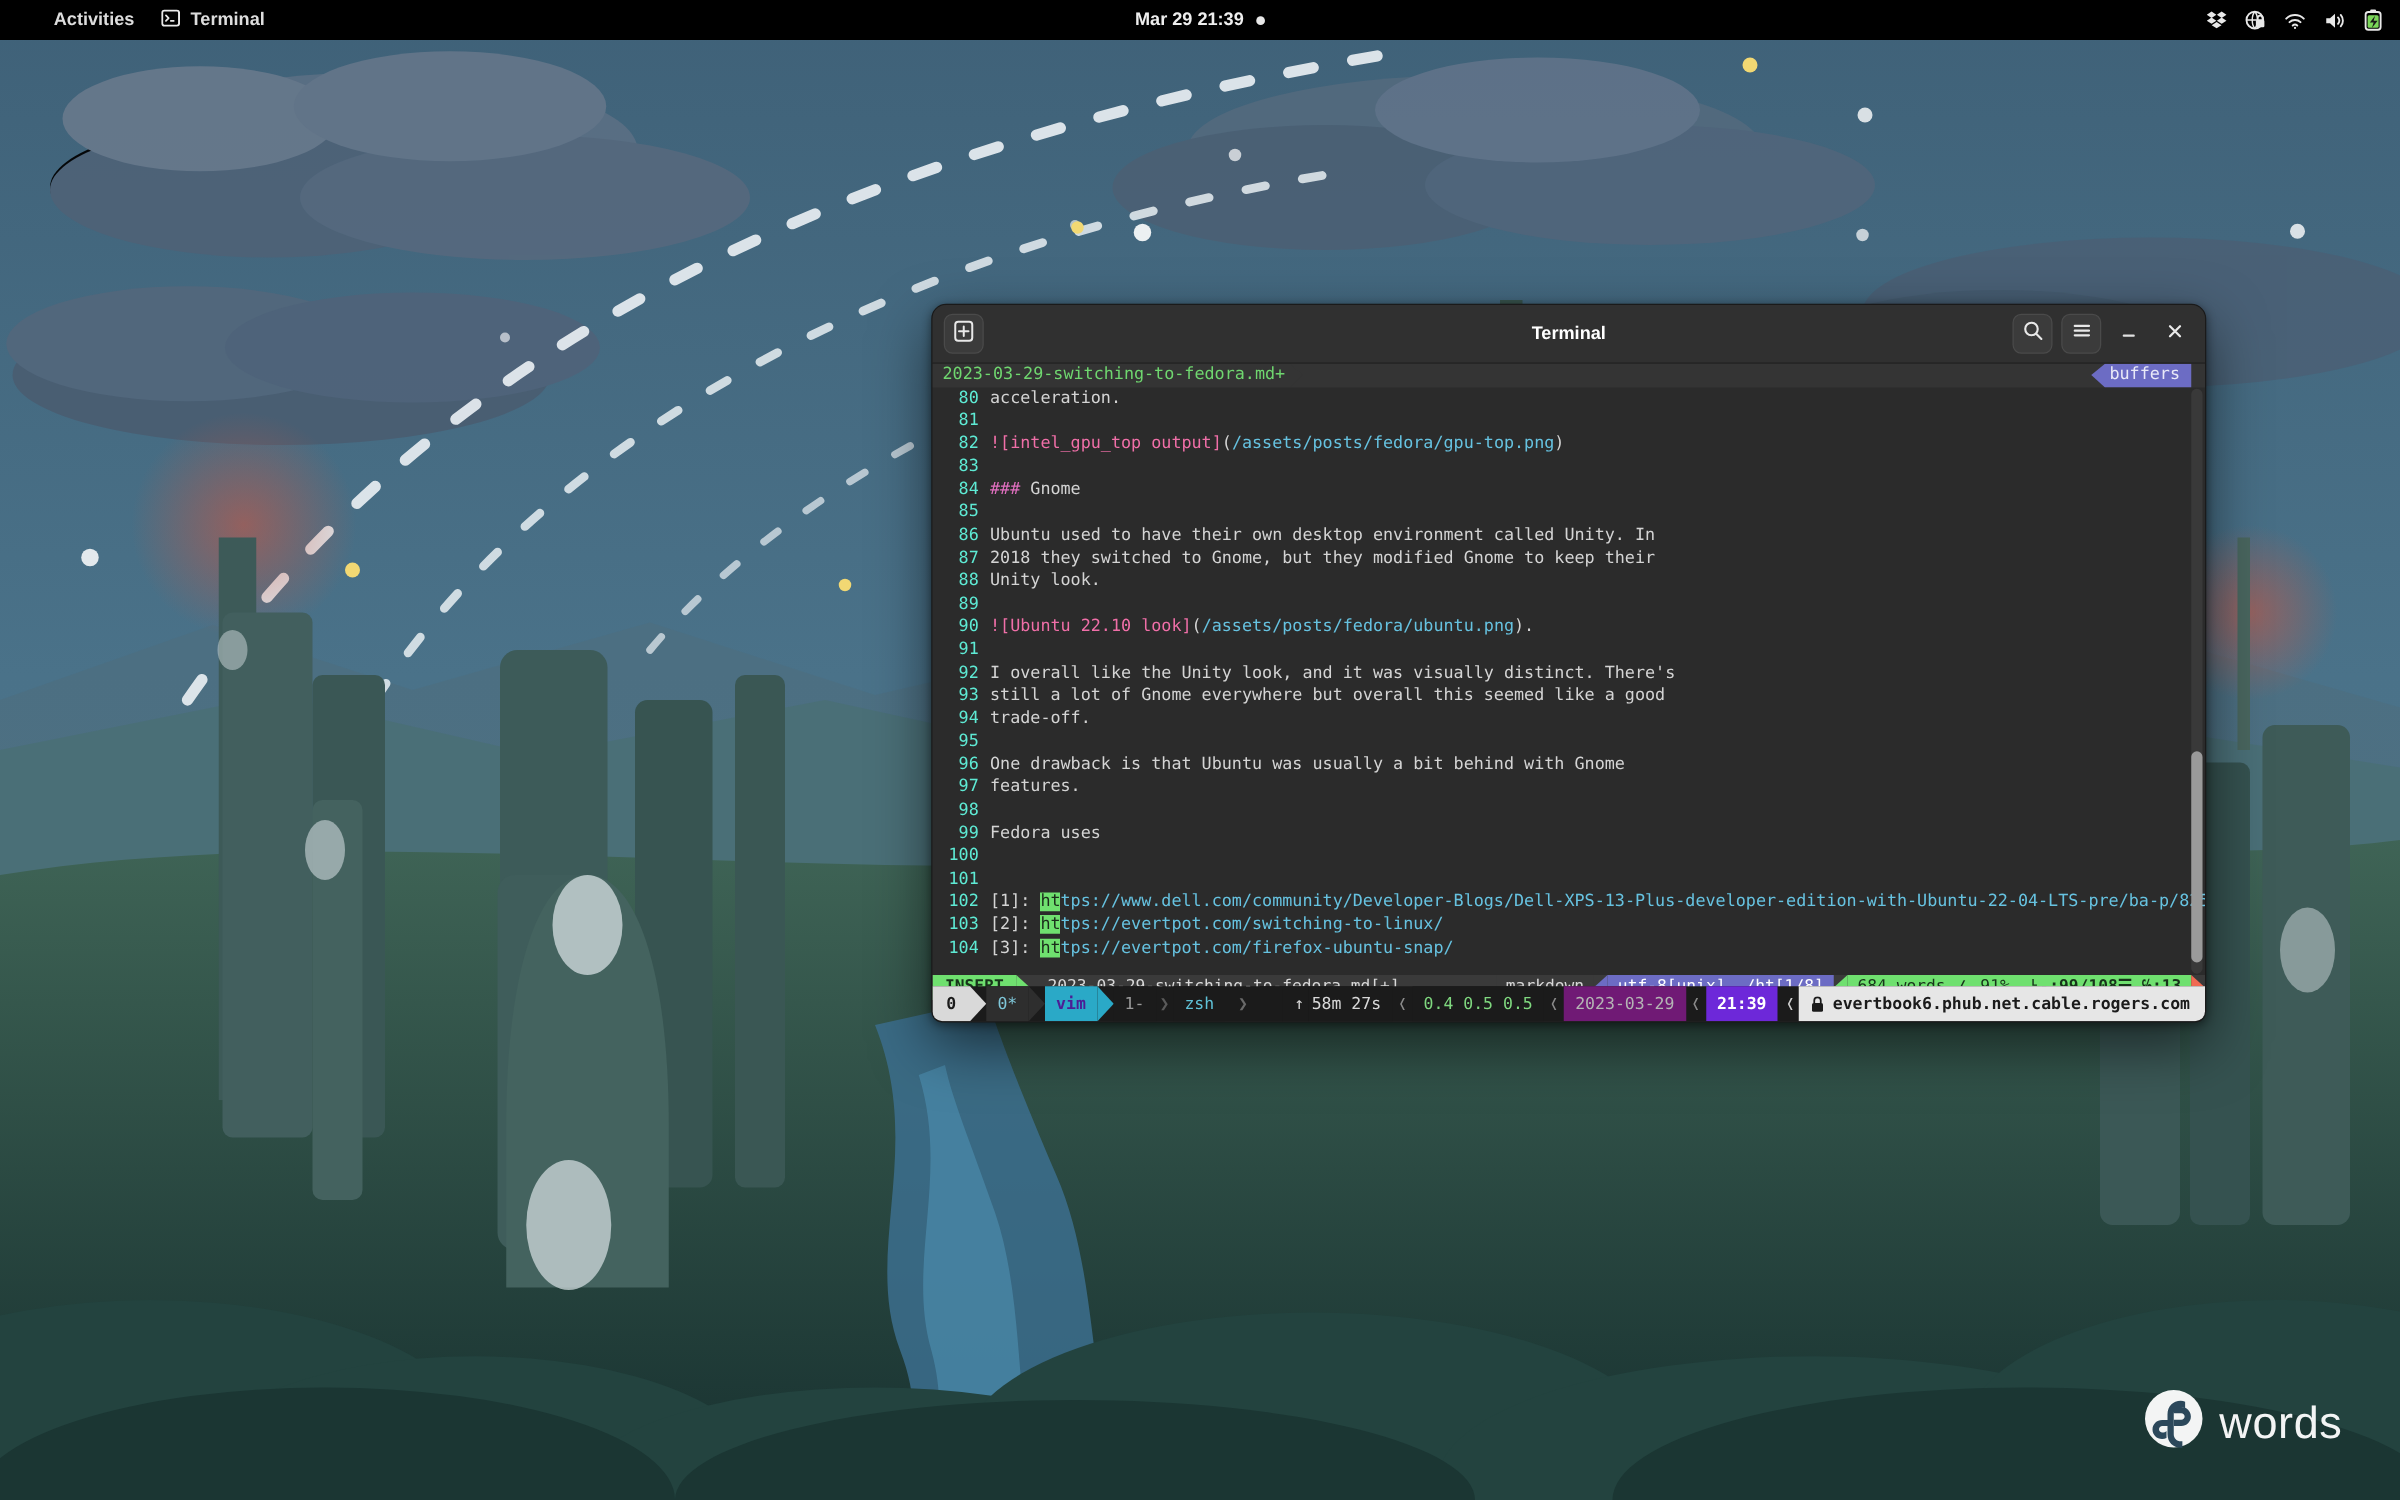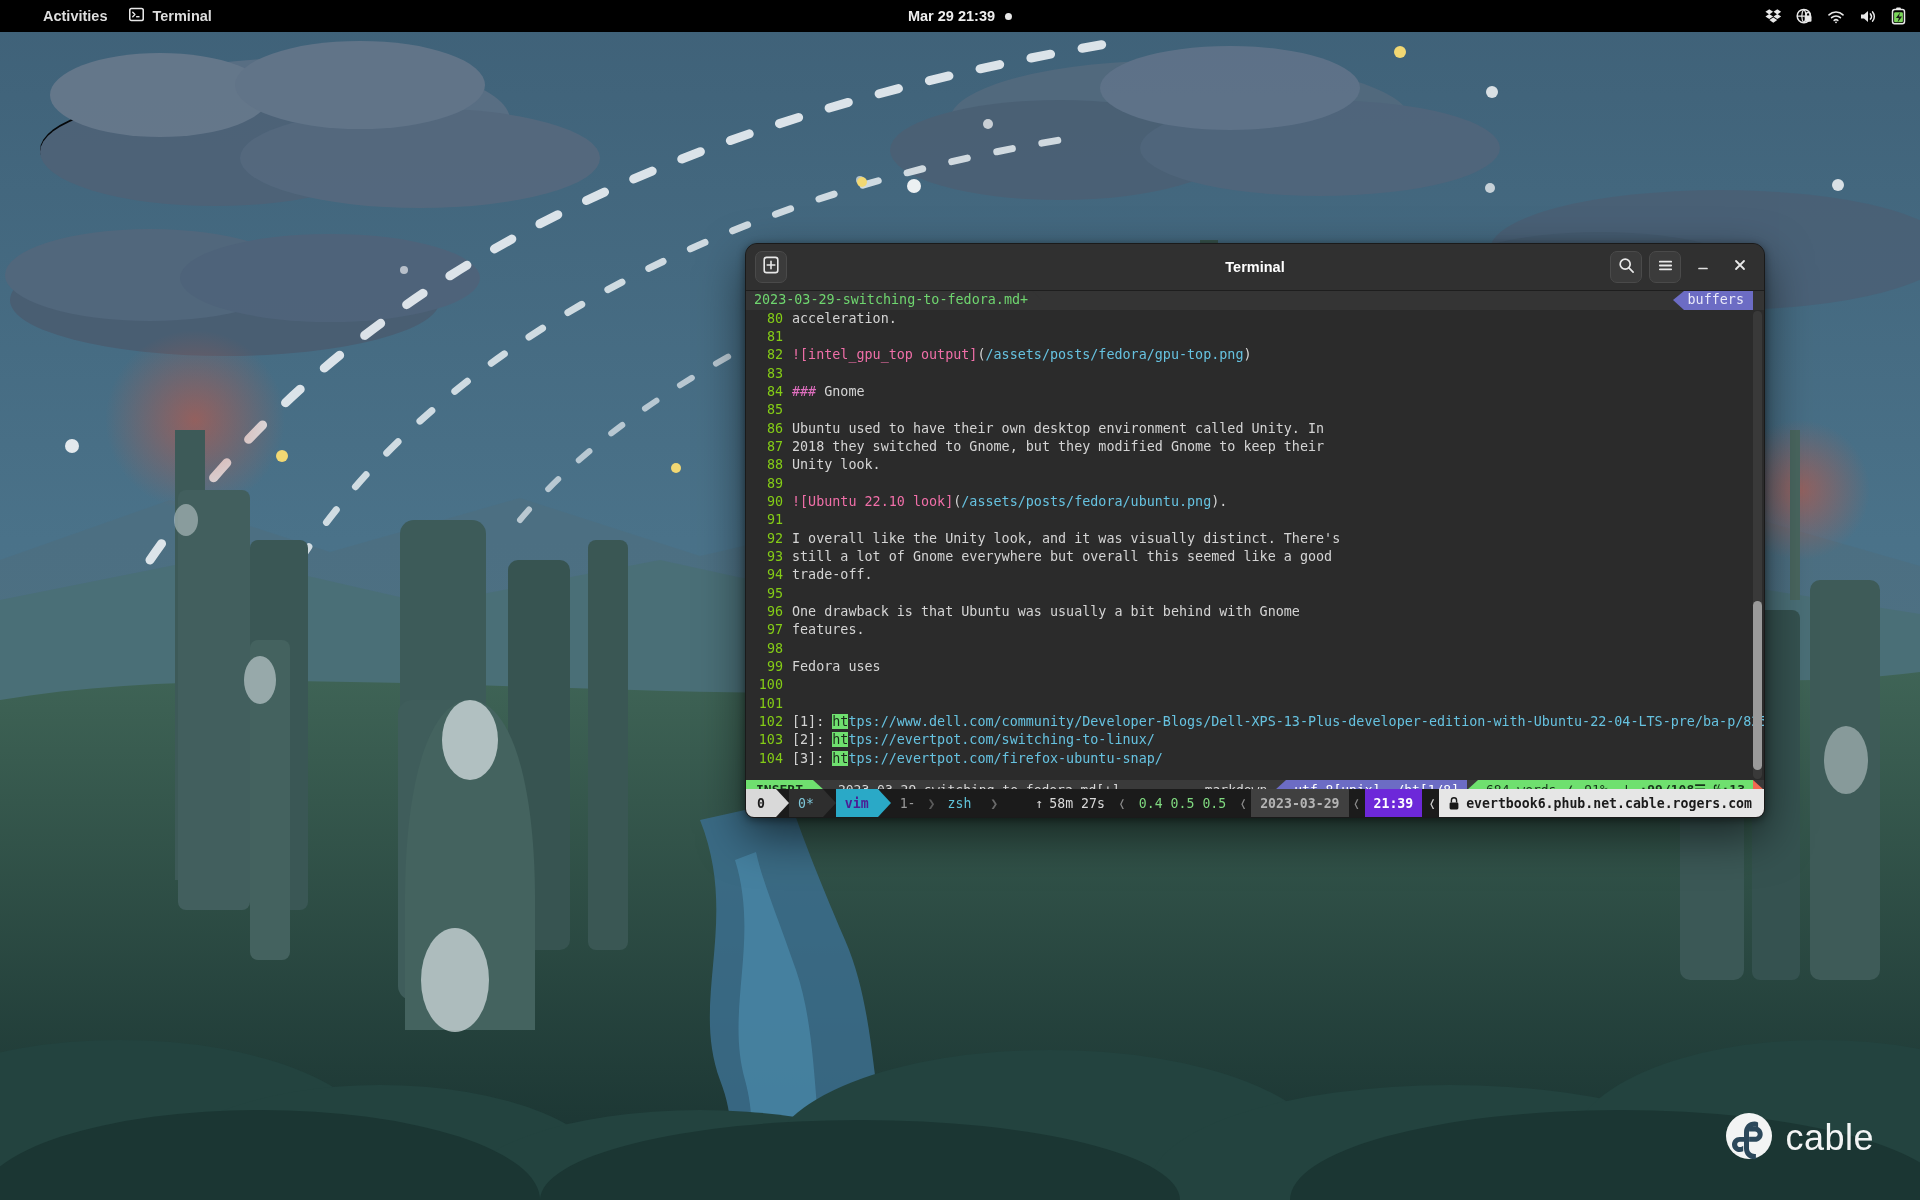--- a/index.html
+++ b/index.html
@@ -99,21 +99,21 @@
     height:18.5px; display:flex; align-items:center; white-space:nowrap;
   }
 
   
   #code {
     padding:0 0 0 0; position:relative; height:490px; overflow:hidden;
   }
   .cline { display:flex; height:18.35px; align-items:center; white-space:pre; }
   .lnum {
     width:46px; text-align:right; padding-right:9px;
-    color:#84cc16; flex:0 0 46px;
+    color:#5eead4; flex:0 0 46px;
   }
   .ctext { white-space:pre; }
   .c-txt  { color:#d4d4d4; }
   .c-pink { color:#f06fa8; }
   .c-mag  { color:#e06fbf; }
   .c-link { color:#66c2e0; }
   .c-hl   { background:#6fe06f; color:#1b2b1b; }
 
   
   #vim-status {
@@ -159,21 +159,21 @@
   .tarrow { width:0;height:0; border-top:14px solid transparent; border-bottom:14px solid transparent; }
   #t-idx { background:#d9d9d9; color:#1b1b1b; font-weight:bold; padding:0 11px; }
   #t-w0 { background:#2e2e2e; color:#7fc7d9; }
   #t-vim { background:#2aa9c7; color:#4c1d95; font-weight:bold; }
   #t-w1 { background:#1b1b1b; color:#9a9a9a; }
   #t-zsh { background:#1b1b1b; color:#5fc2d8; }
   #t-fill { flex:1; background:#1b1b1b; }
   #t-up { background:#1b1b1b; color:#d8d8d8; }
   #t-time { background:#1b1b1b; color:#d8d8d8; }
   #t-load { background:#1b1b1b; color:#7fd87f; }
-  #t-date { background:#404040; color:#b4b4b4;font-weight:bold; }
+  #t-date { background:#701a75; color:#b4b4b4; }
   #t-clock { background:#6d28d9; color:#ffffff; font-weight:bold; }
   #t-host { background:#e6e6e6; color:#1b1b1b; font-weight:bold; padding:0 12px 0 10px; }
 
   
   #fedora-brand {
     position:absolute; right:46px; bottom:36px; z-index:20;
     display:flex; align-items:center; gap:12px;
     color:#ffffff; opacity:.95;
   }
   #fedora-brand .word { font-size:36px; letter-spacing:.5px; }
@@ -532,14 +532,14 @@
       <circle cx="24" cy="24" r="23" fill="#ffffff"></circle>
       <path d="M27.5 10.5 c-5 0 -8.2 3.6 -8.2 8 v4.2 h-3.1 c-3.3 0 -5.9 2.6 -5.9 5.8 c0 3.2 2.6 5.8 5.9 5.8 c0.9 0 1.7 -0.2 2.4 -0.6 v-3.9 c-0.6 0.5 -1.4 0.9 -2.3 0.9 c-1.3 0 -2.3 -1 -2.3 -2.2 c0 -1.2 1 -2.2 2.3 -2.2 h3 v5.2 c0 4.4 3.3 8 8.2 8 c4.9 0 8.2 -3.6 8.2 -8 v-4.2 h3 c3.3 0 5.9 -2.6 5.9 -5.8 c0 -3.2 -2.6 -5.8 -5.9 -5.8" fill="#ffffff" opacity="0"></path>
       <path d="M24.6 7.2 c-6.6 0 -11.4 4.9 -11.4 11.2 v5.6 h-4 c-4.4 0 -7.9 3.4 -7.9 7.6 c0 0.6 0.05 1.1 0.15 1.7 A23 23 0 0 0 24 47 A23 23 0 0 0 47 24 A23 23 0 0 0 24.6 7.2 Z" fill="#2d4a5e" opacity="0"></path>
       <path d="M30.9 11.4 c-5.2 0 -8.6 3.9 -8.6 8.7 v4.6 h-3.4 c-1.6 0 -2.9 1.3 -2.9 2.8 c0 1.6 1.3 2.8 2.9 2.8 c1.1 0 2 -0.6 2.5 -1.4 v4.8 c-0.8 0.3 -1.7 0.5 -2.5 0.5 c-3.7 0 -6.7 -3 -6.7 -6.7 c0 -3.7 3 -6.7 6.7 -6.7 h3.4 v-0.7 c0 -6.1 4.5 -10.6 10.6 -10.6 c1 0 2 0.1 2.9 0.4 l-0.6 4.1 c-0.8 -0.3 -1.5 -0.4 -2.3 -0.4 Z" fill="#3c6eb4" opacity="0"></path>
       <g fill="#2d4a5e">
         <path d="M29.6 9.6 c-6.2 0 -10.6 4.6 -10.6 10.8 v4.5 h-4.3 c-4.3 0 -7.7 3.4 -7.7 7.6 c0 4.2 3.4 7.6 7.7 7.6 c1.3 0 2.4 -0.3 3.5 -0.8 v-5.6 c-0.8 0.8 -2 1.3 -3.3 1.3 c-1.5 0 -2.7 -1.2 -2.7 -2.6 c0 -1.4 1.2 -2.6 2.7 -2.6 h4.1 v6.6 c0 6.2 4.5 10.8 10.7 10.8 c0.4 0 0.8 0 1.2 -0.1 v-5.2 c-0.4 0.1 -0.8 0.1 -1.2 0.1 c-3.3 0 -5.7 -2.4 -5.7 -5.7 v-16 c0 -3.2 2.4 -5.6 5.6 -5.6 c1.4 0 2.6 0.5 3.5 1.3 v-5.6 c-1.1 -0.5 -2.2 -0.8 -3.5 -0.8 Z"></path>
         <path d="M24.1 19.6 h5.9 c1.5 0 2.7 1.2 2.7 2.6 c0 1.4 -1.2 2.6 -2.7 2.6 h-5.9 v5 h5.9 c4.3 0 7.7 -3.4 7.7 -7.6 c0 -4.2 -3.4 -7.6 -7.7 -7.6 h-5.9 Z"></path>
       </g>
     </svg>
   </span>
-  <span class="word">cable</span>
+  <span class="word">words</span>
 </div>
 
 </body></html>

